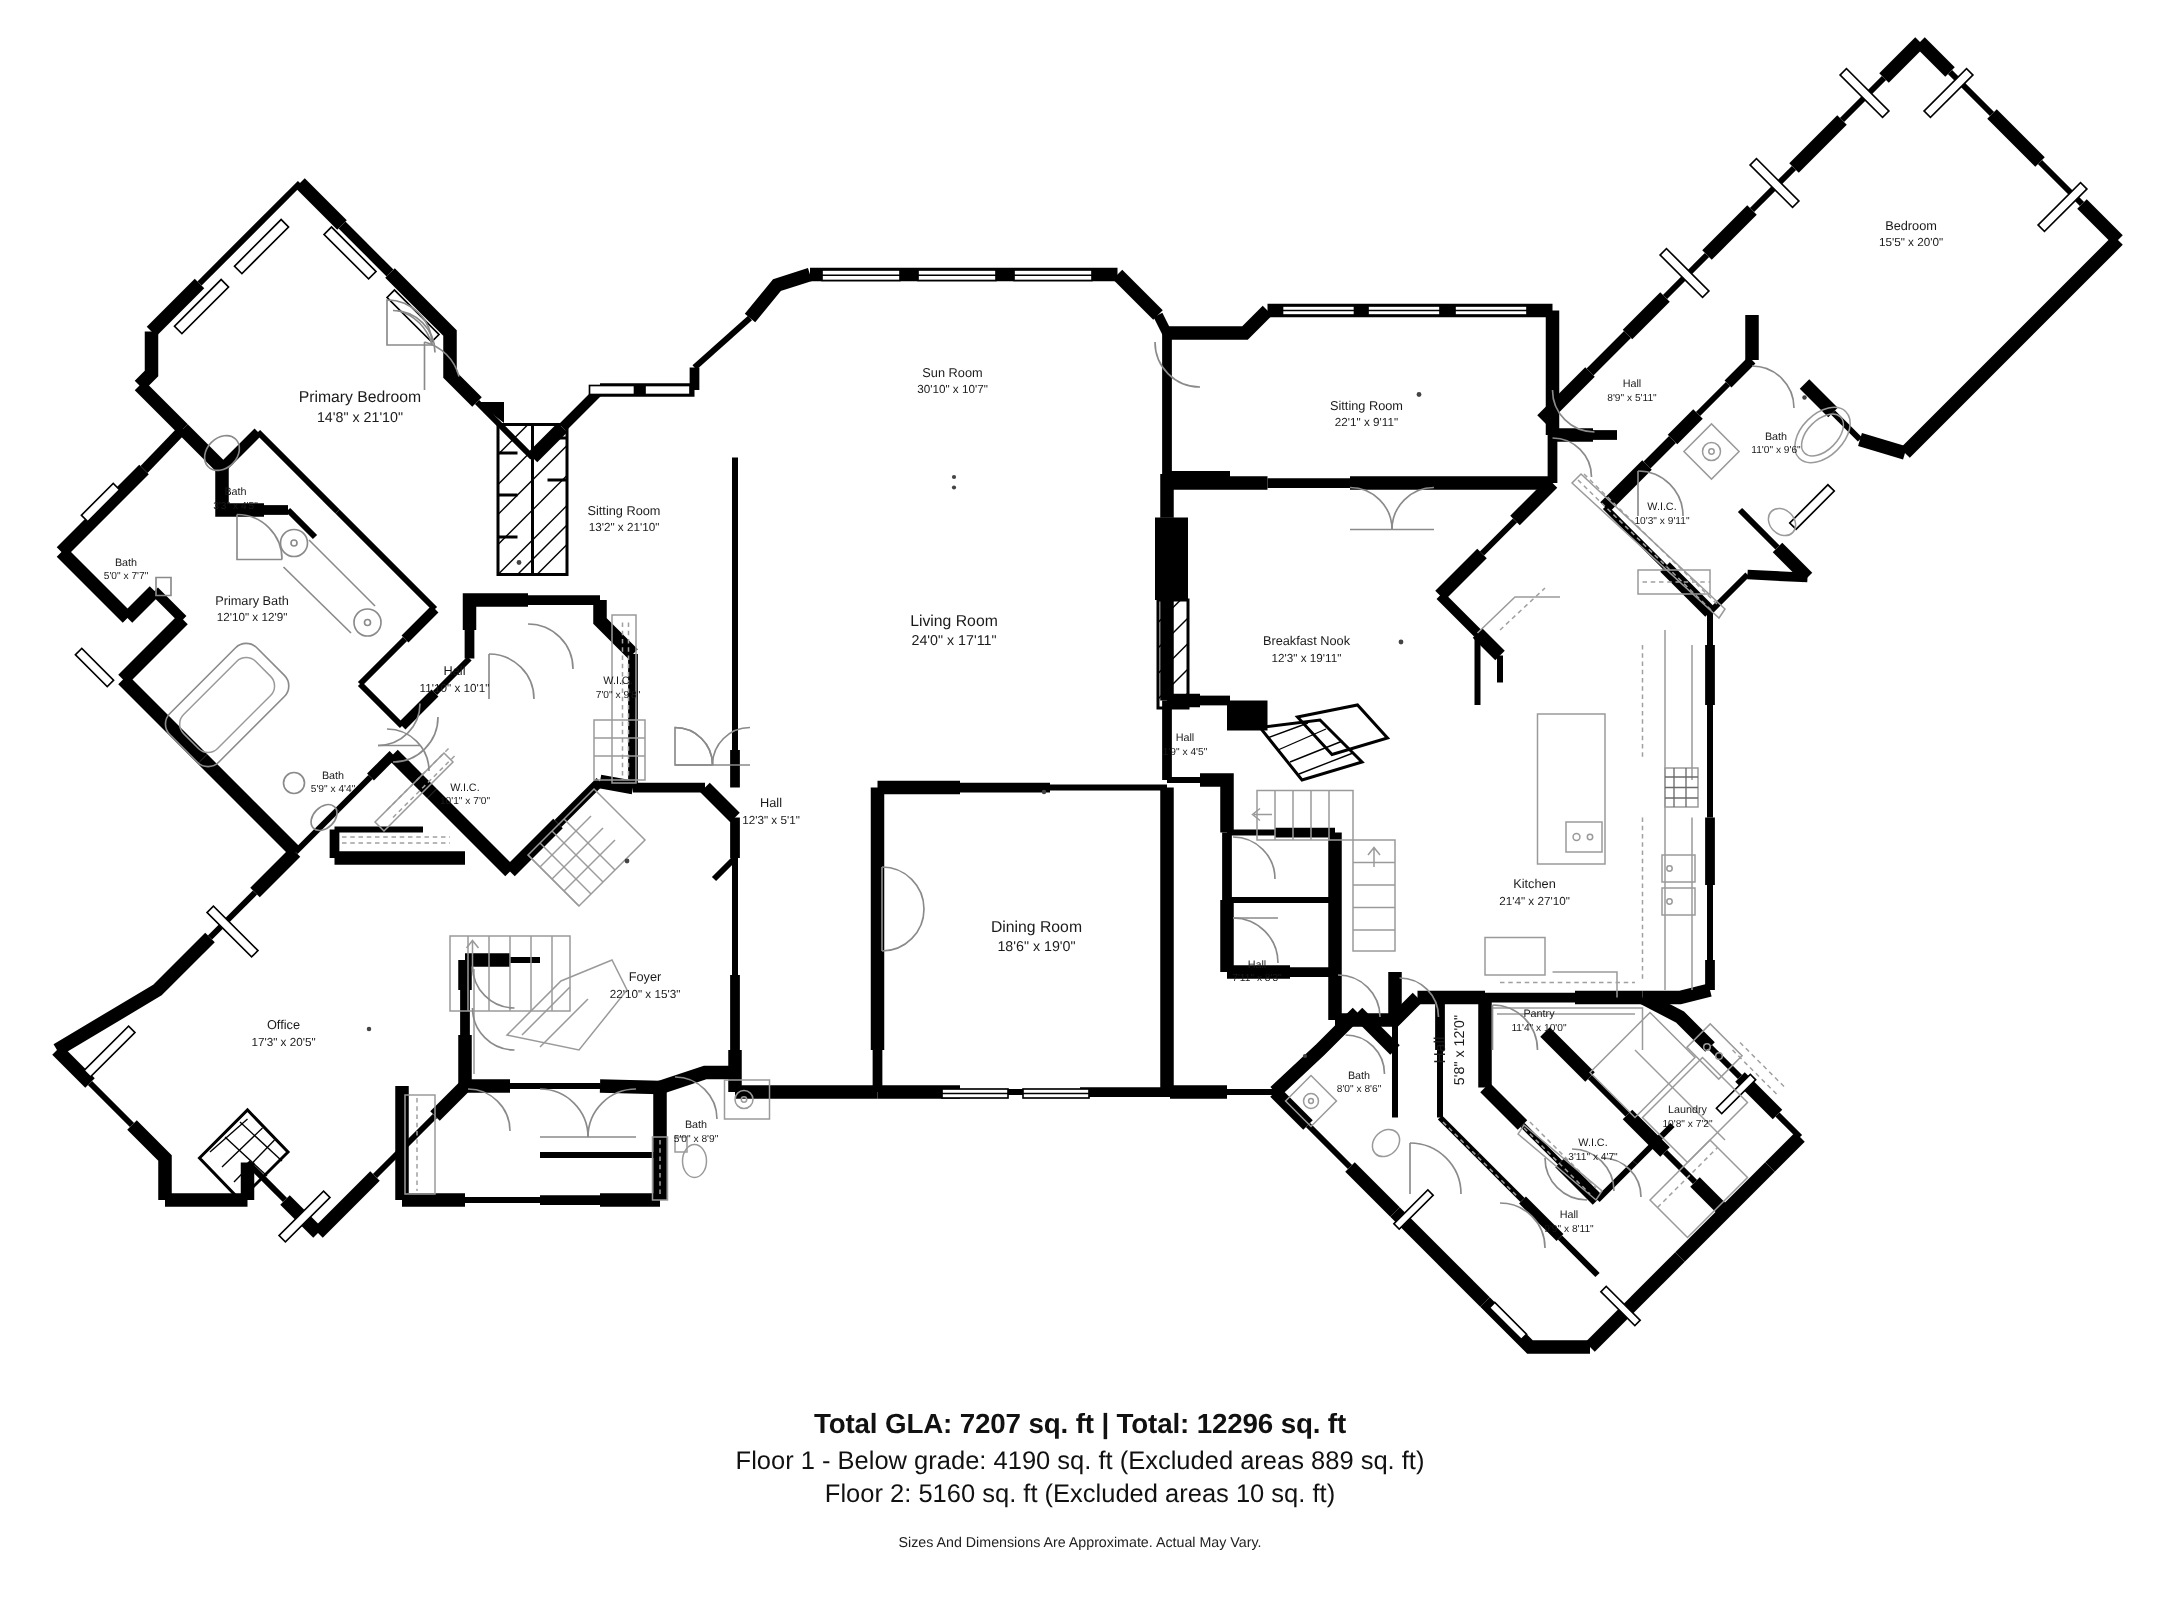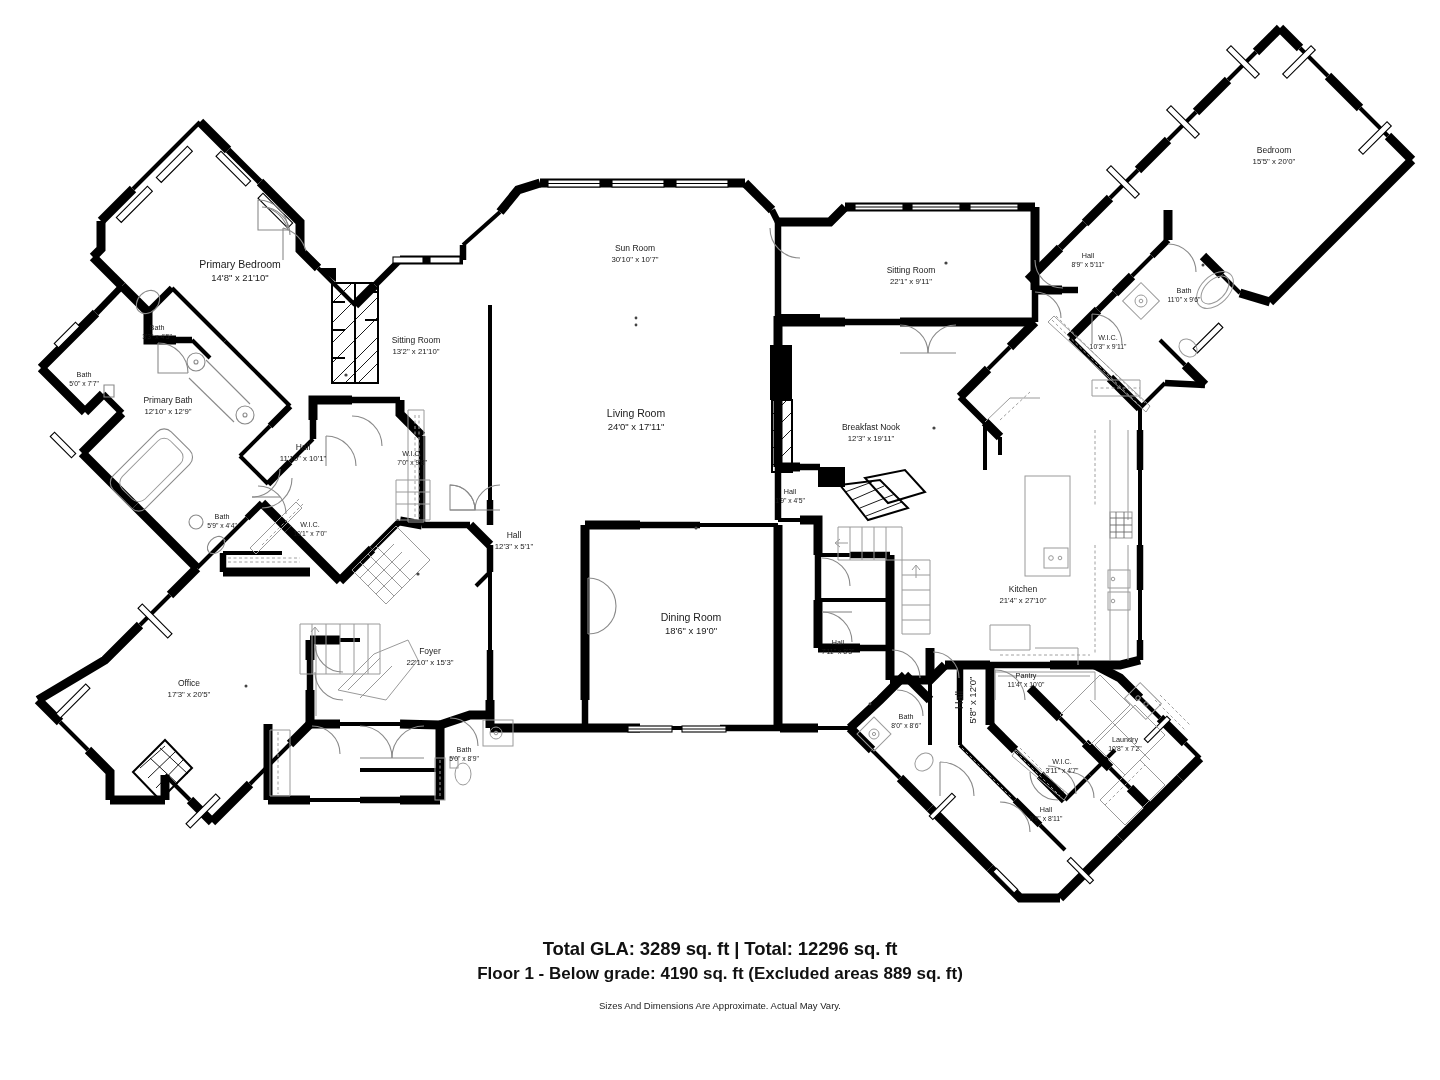--- a/index.html
+++ b/index.html
@@ -41,21 +41,21 @@
   #footer{
     position:absolute;left:0;top:938px;width:1440px;
     text-align:center;
     font-family:"Liberation Sans","DejaVu Sans",sans-serif;
     color:#111;
   }
   #footer .total{
     font-size:18.5px;font-weight:bold;letter-spacing:-0.1px;margin:0 0 3px 0;
   }
   #footer .fl{
-    font-size:17px;font-weight:bold;line-height:1.32;margin:0;
+    font-size:17px;font-weight:normal;line-height:1.32;margin:0;
   }
   #footer .disclaimer{
     font-size:9.5px;margin-top:15px;color:#222;
   }
 </style>
 </head>
 <body>
 
 <div id="plan-wrap">
 <svg id="floorplan" viewBox="0 0 1440 940" xmlns="http://www.w3.org/2000/svg">
@@ -803,16 +803,17 @@
         <g class="rm " transform="rotate(-90 963 700)">
           <text class="rm-name" x="963" y="700">Hall</text>
           <text class="rm-dim" x="963" y="713">5'8" x 12'0"</text>
         </g>
       </g>
 
 </svg>
 </div>
 
 <div id="footer">
-  <p class="total">Total GLA: 3289 sq. ft | Total: 12296 sq. ft</p>
+  <p class="total">Total GLA: 7207 sq. ft | Total: 12296 sq. ft</p>
   <p class="fl">Floor 1 - Below grade: 4190 sq. ft (Excluded areas 889 sq. ft)</p>
+  <p class="fl">Floor 2: 5160 sq. ft (Excluded areas 10 sq. ft)</p>
   <p class="disclaimer">Sizes And Dimensions Are Approximate. Actual May Vary.</p>
 </div>
 
 </body></html>

